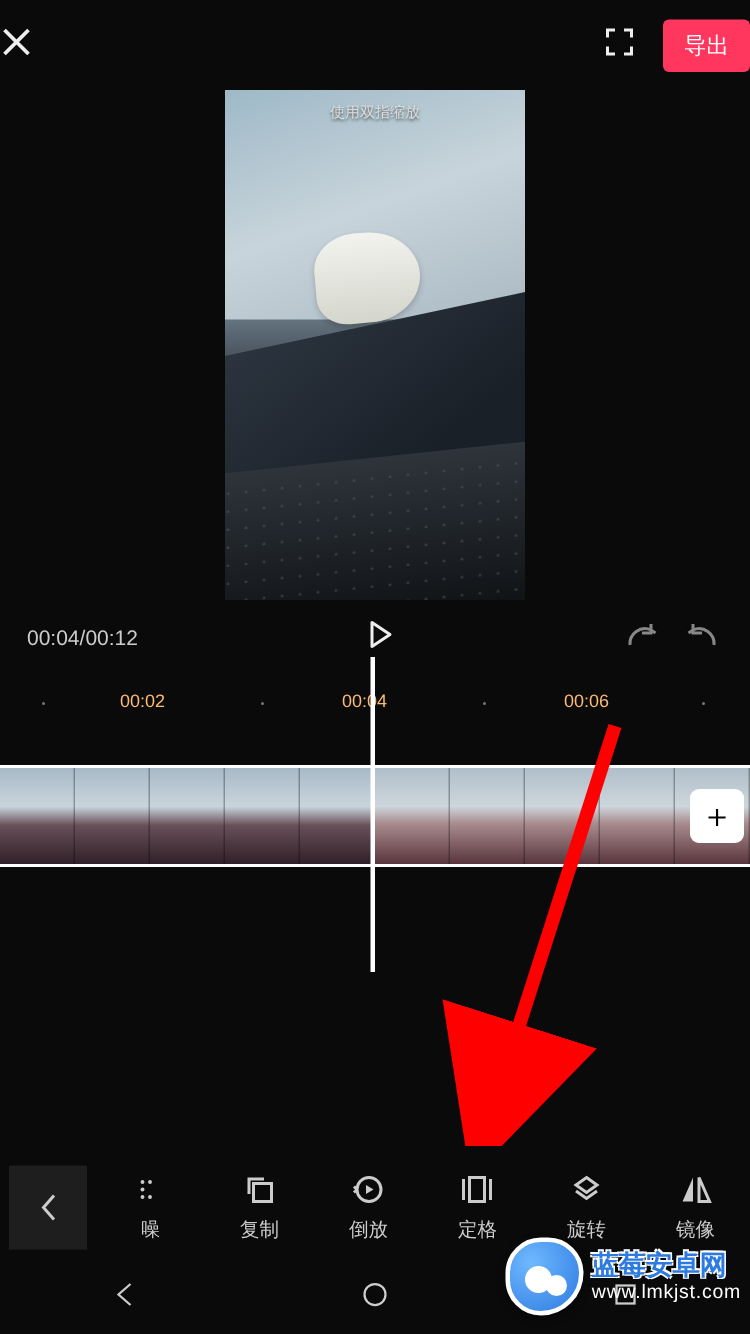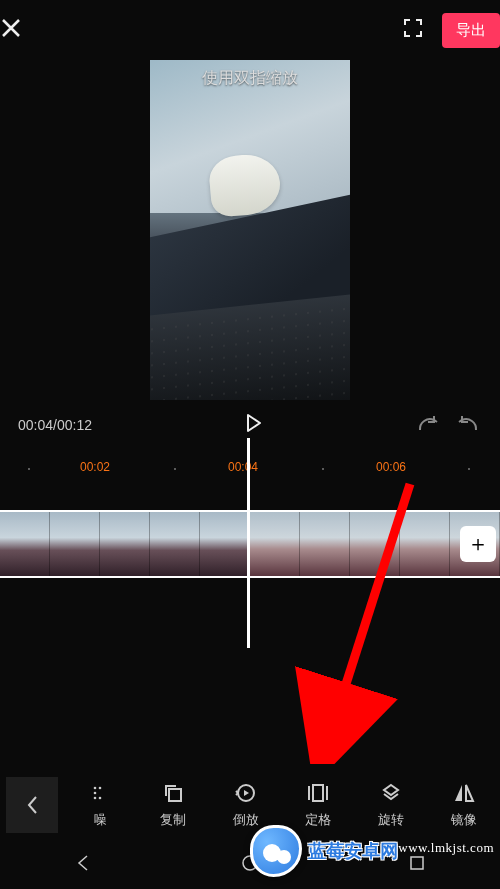--- a/index.html
+++ b/index.html
@@ -48,21 +48,21 @@
   .pf-top { position:absolute; top:0; left:0; right:0; height:45%; background:linear-gradient(160deg,#9eb9c7 0%,#c8d4db 50%,#aab9c3 100%); }
   .pf-bear { position:absolute; top:28%; left:30%; width:70px; height:60px; background:linear-gradient(180deg,#f2f3ee,#d4d6cc); border-radius:40% 50% 50% 30%; transform:rotate(-5deg); box-shadow:0 2px 4px rgba(0,0,0,.2);}
   .pf-laptop { position:absolute; top:46%; left:-6%; right:-6%; height:36%; background:linear-gradient(150deg,#2c3540 0%,#1a2028 70%); transform:skewY(-12deg);}
   .pf-kb { position:absolute; top:72%; left:-6%; right:-6%; height:36%; background:linear-gradient(180deg,#2e343b,#0c0e10); transform:skewY(-6deg);}
   .pf-kb::after{content:"";position:absolute;inset:8px;background-image:radial-gradient(circle,#555 1px,transparent 1px);background-size:12px 12px;opacity:.5;}
   .hint-text {
     position: absolute;
     top: 8px;
     width: 100%;
     text-align: center;
-    font-size: 16px;
+    font-size: 10px;
     color: #ddd;
     text-shadow: 0 1px 2px rgba(0,0,0,.6);
   }
   .playback-bar {
     height: 50px;
     display: flex;
     align-items: center;
     padding: 0 18px;
   }
   .time-text { font-size: 14px; color: #ccc; flex: 0 0 auto; }
@@ -73,21 +73,21 @@
     height: 26px;
     display: flex;
     align-items: center;
     position: relative;
     padding: 0;
     margin-top: 4px;
   }
   .ruler-mark {
     position: absolute;
     font-size: 12px;
-    color: #f97316;
+    color: #fdba74;
   }
   .dot { width:2px; height:2px; background:#777; border-radius:50%; position:absolute; top:14px; }
   .timeline {
     margin-top: 30px;
     position: relative;
   }
   .clip-track {
     height: 68px;
     border-top: 2px solid #fff;
     border-bottom: 2px solid #fff;
@@ -206,21 +206,21 @@
     border-radius: 50% 50% 60% 50%;
     border: 3px solid #fff;
     display: flex;
     align-items: center;
     justify-content: center;
     box-shadow: 0 2px 6px rgba(0,0,0,.4);
     position: relative;
   }
   .wm-bubble::after{content:"";position:absolute;width:18px;height:18px;background:#fff;border-radius:50%;top:16px;left:10px;}
   .wm-bubble::before{content:"";position:absolute;width:14px;height:14px;background:#fff;border-radius:50%;top:22px;left:24px;}
-  .wm-text { display:flex; flex-direction:row; line-height:1.15;font-family:Liberation Serif, serif;}
+  .wm-text { display:flex; flex-direction:column; line-height:1.15;}
   .wm-line1 { font-size: 18px; font-weight: 700; color: #2d7be0; text-shadow: -1px -1px 0 #fff,1px -1px 0 #fff,-1px 1px 0 #fff,1px 1px 0 #fff;}
   .wm-line2 { font-size: 13px; color: #fff; letter-spacing:.5px;}
 </style>
 </head>
 <body>
 
 <div class="top-bar">
   <div class="close-x">
     <svg width="22" height="22" viewBox="0 0 22 22">
         <path d="M3 3 L19 19 M19 3 L3 19" stroke="#eee" stroke-width="2.5" fill="none"></path>

